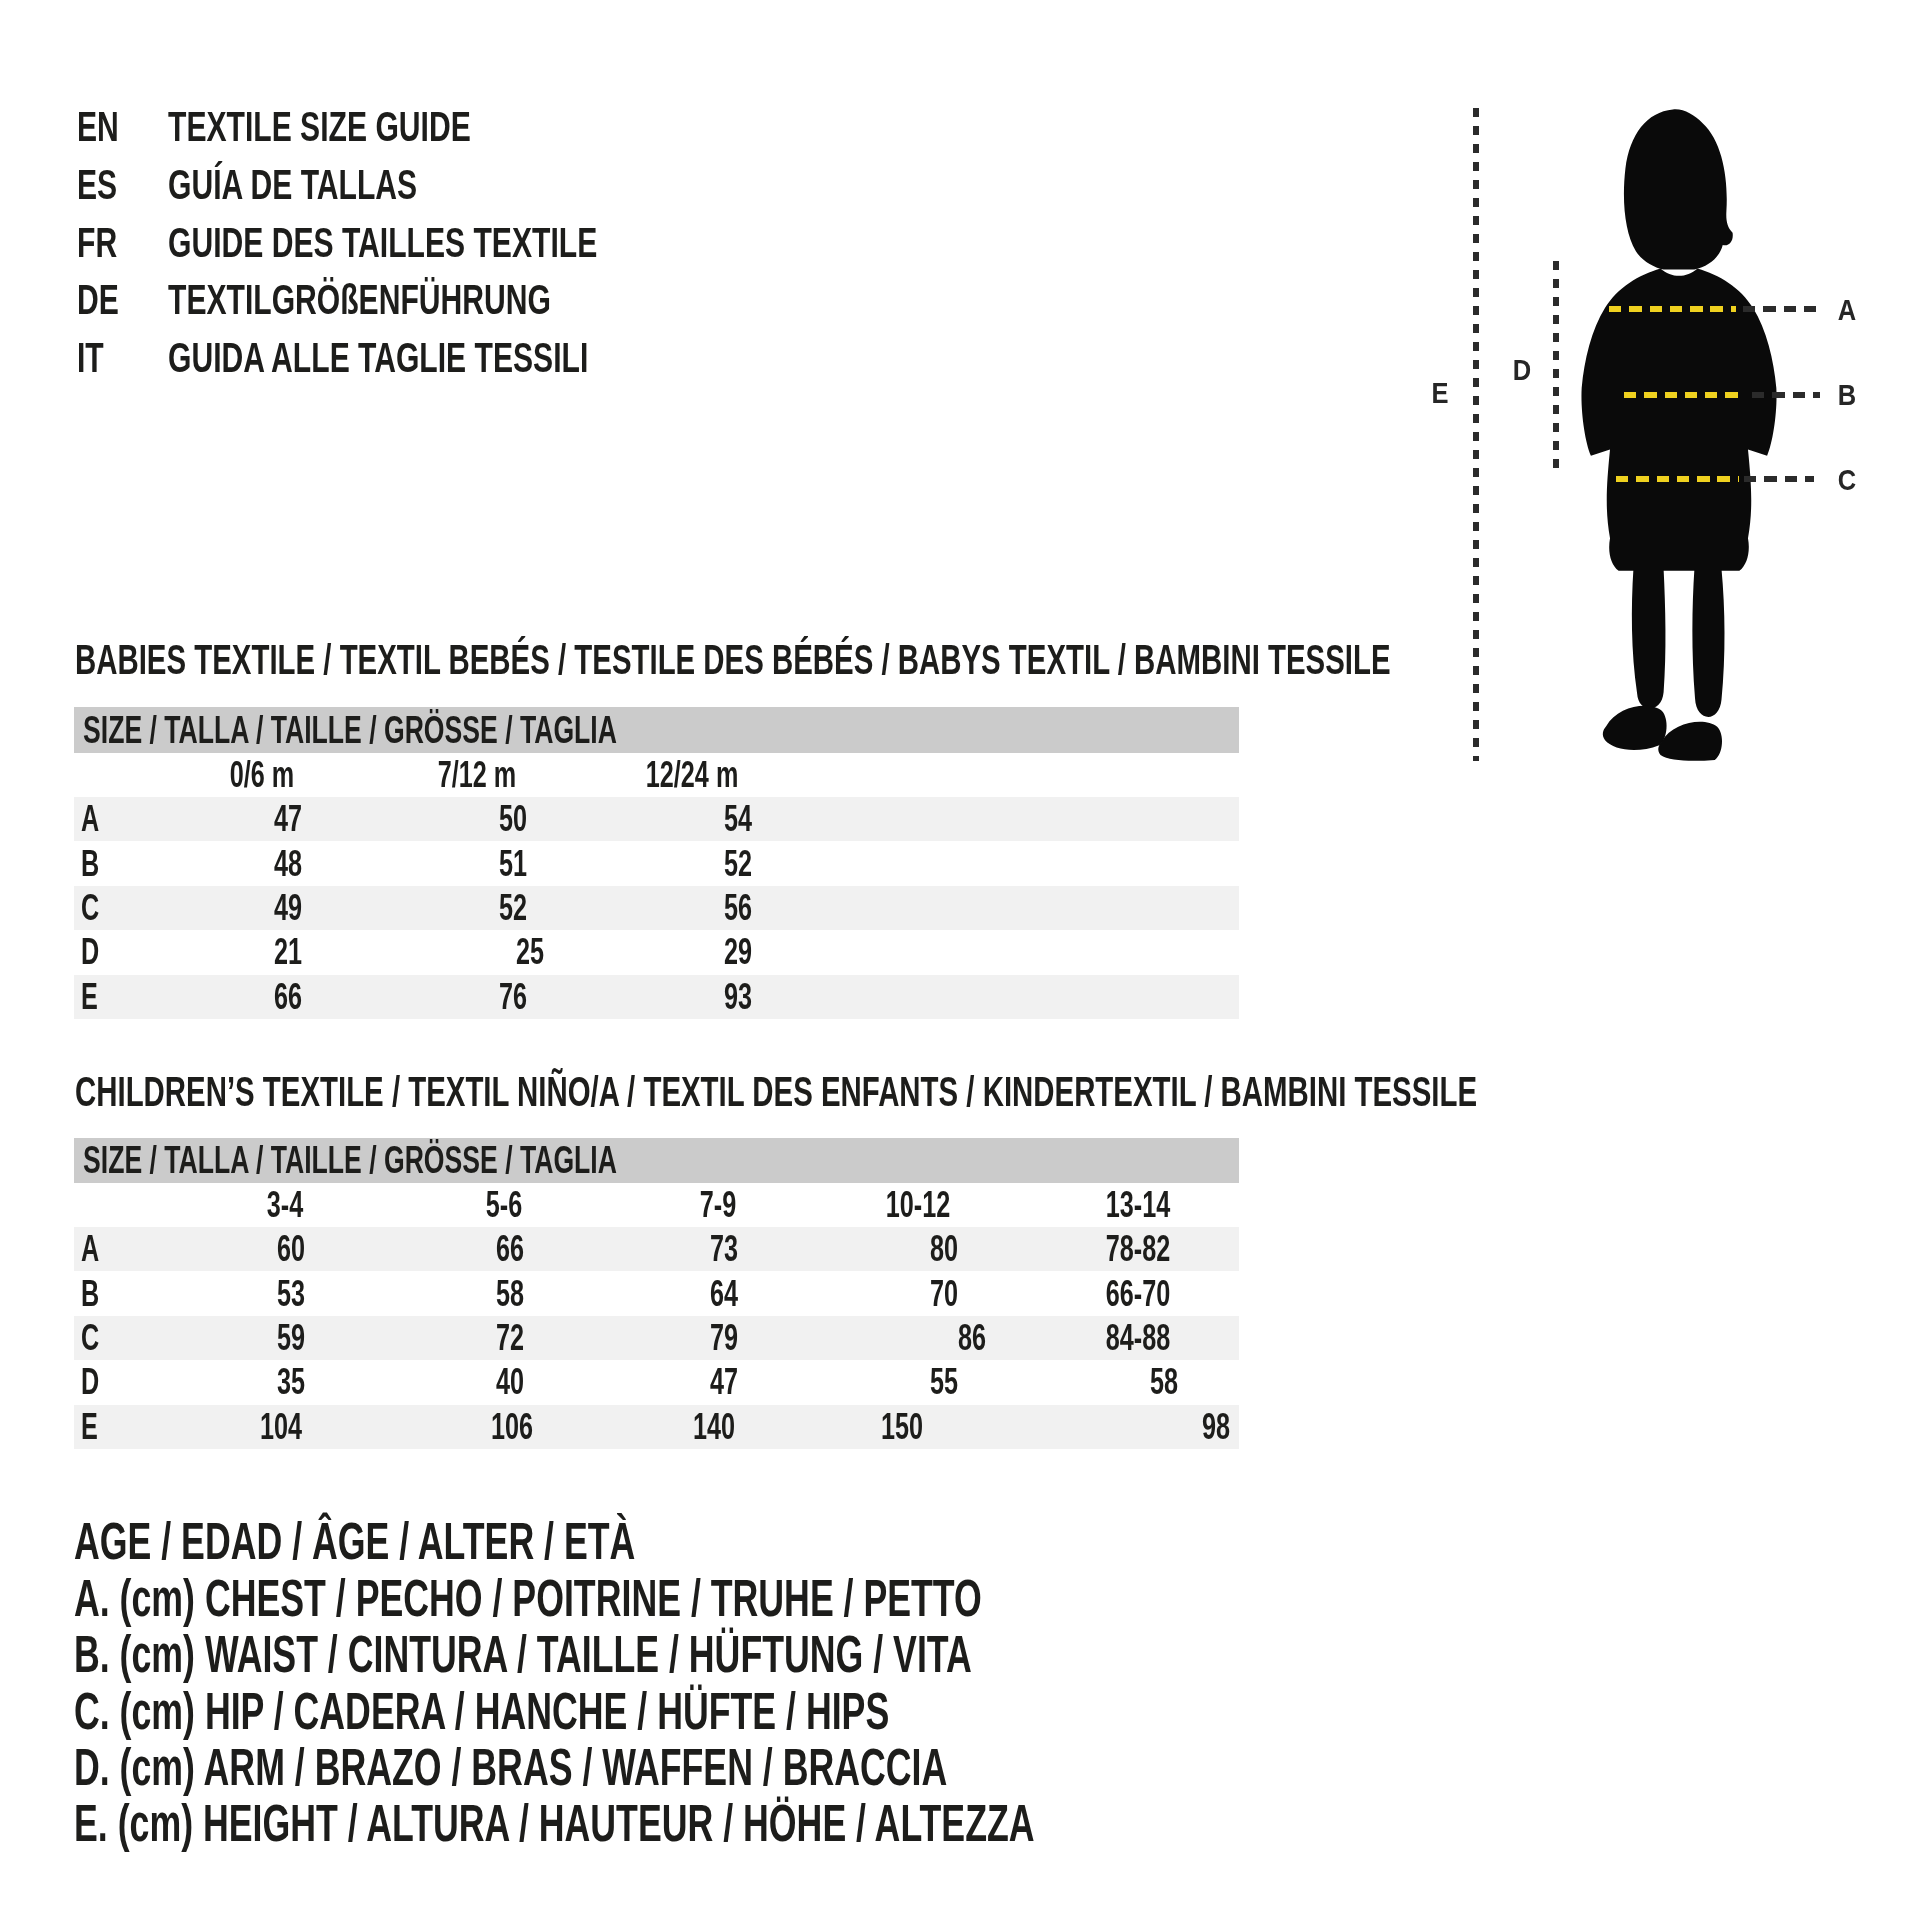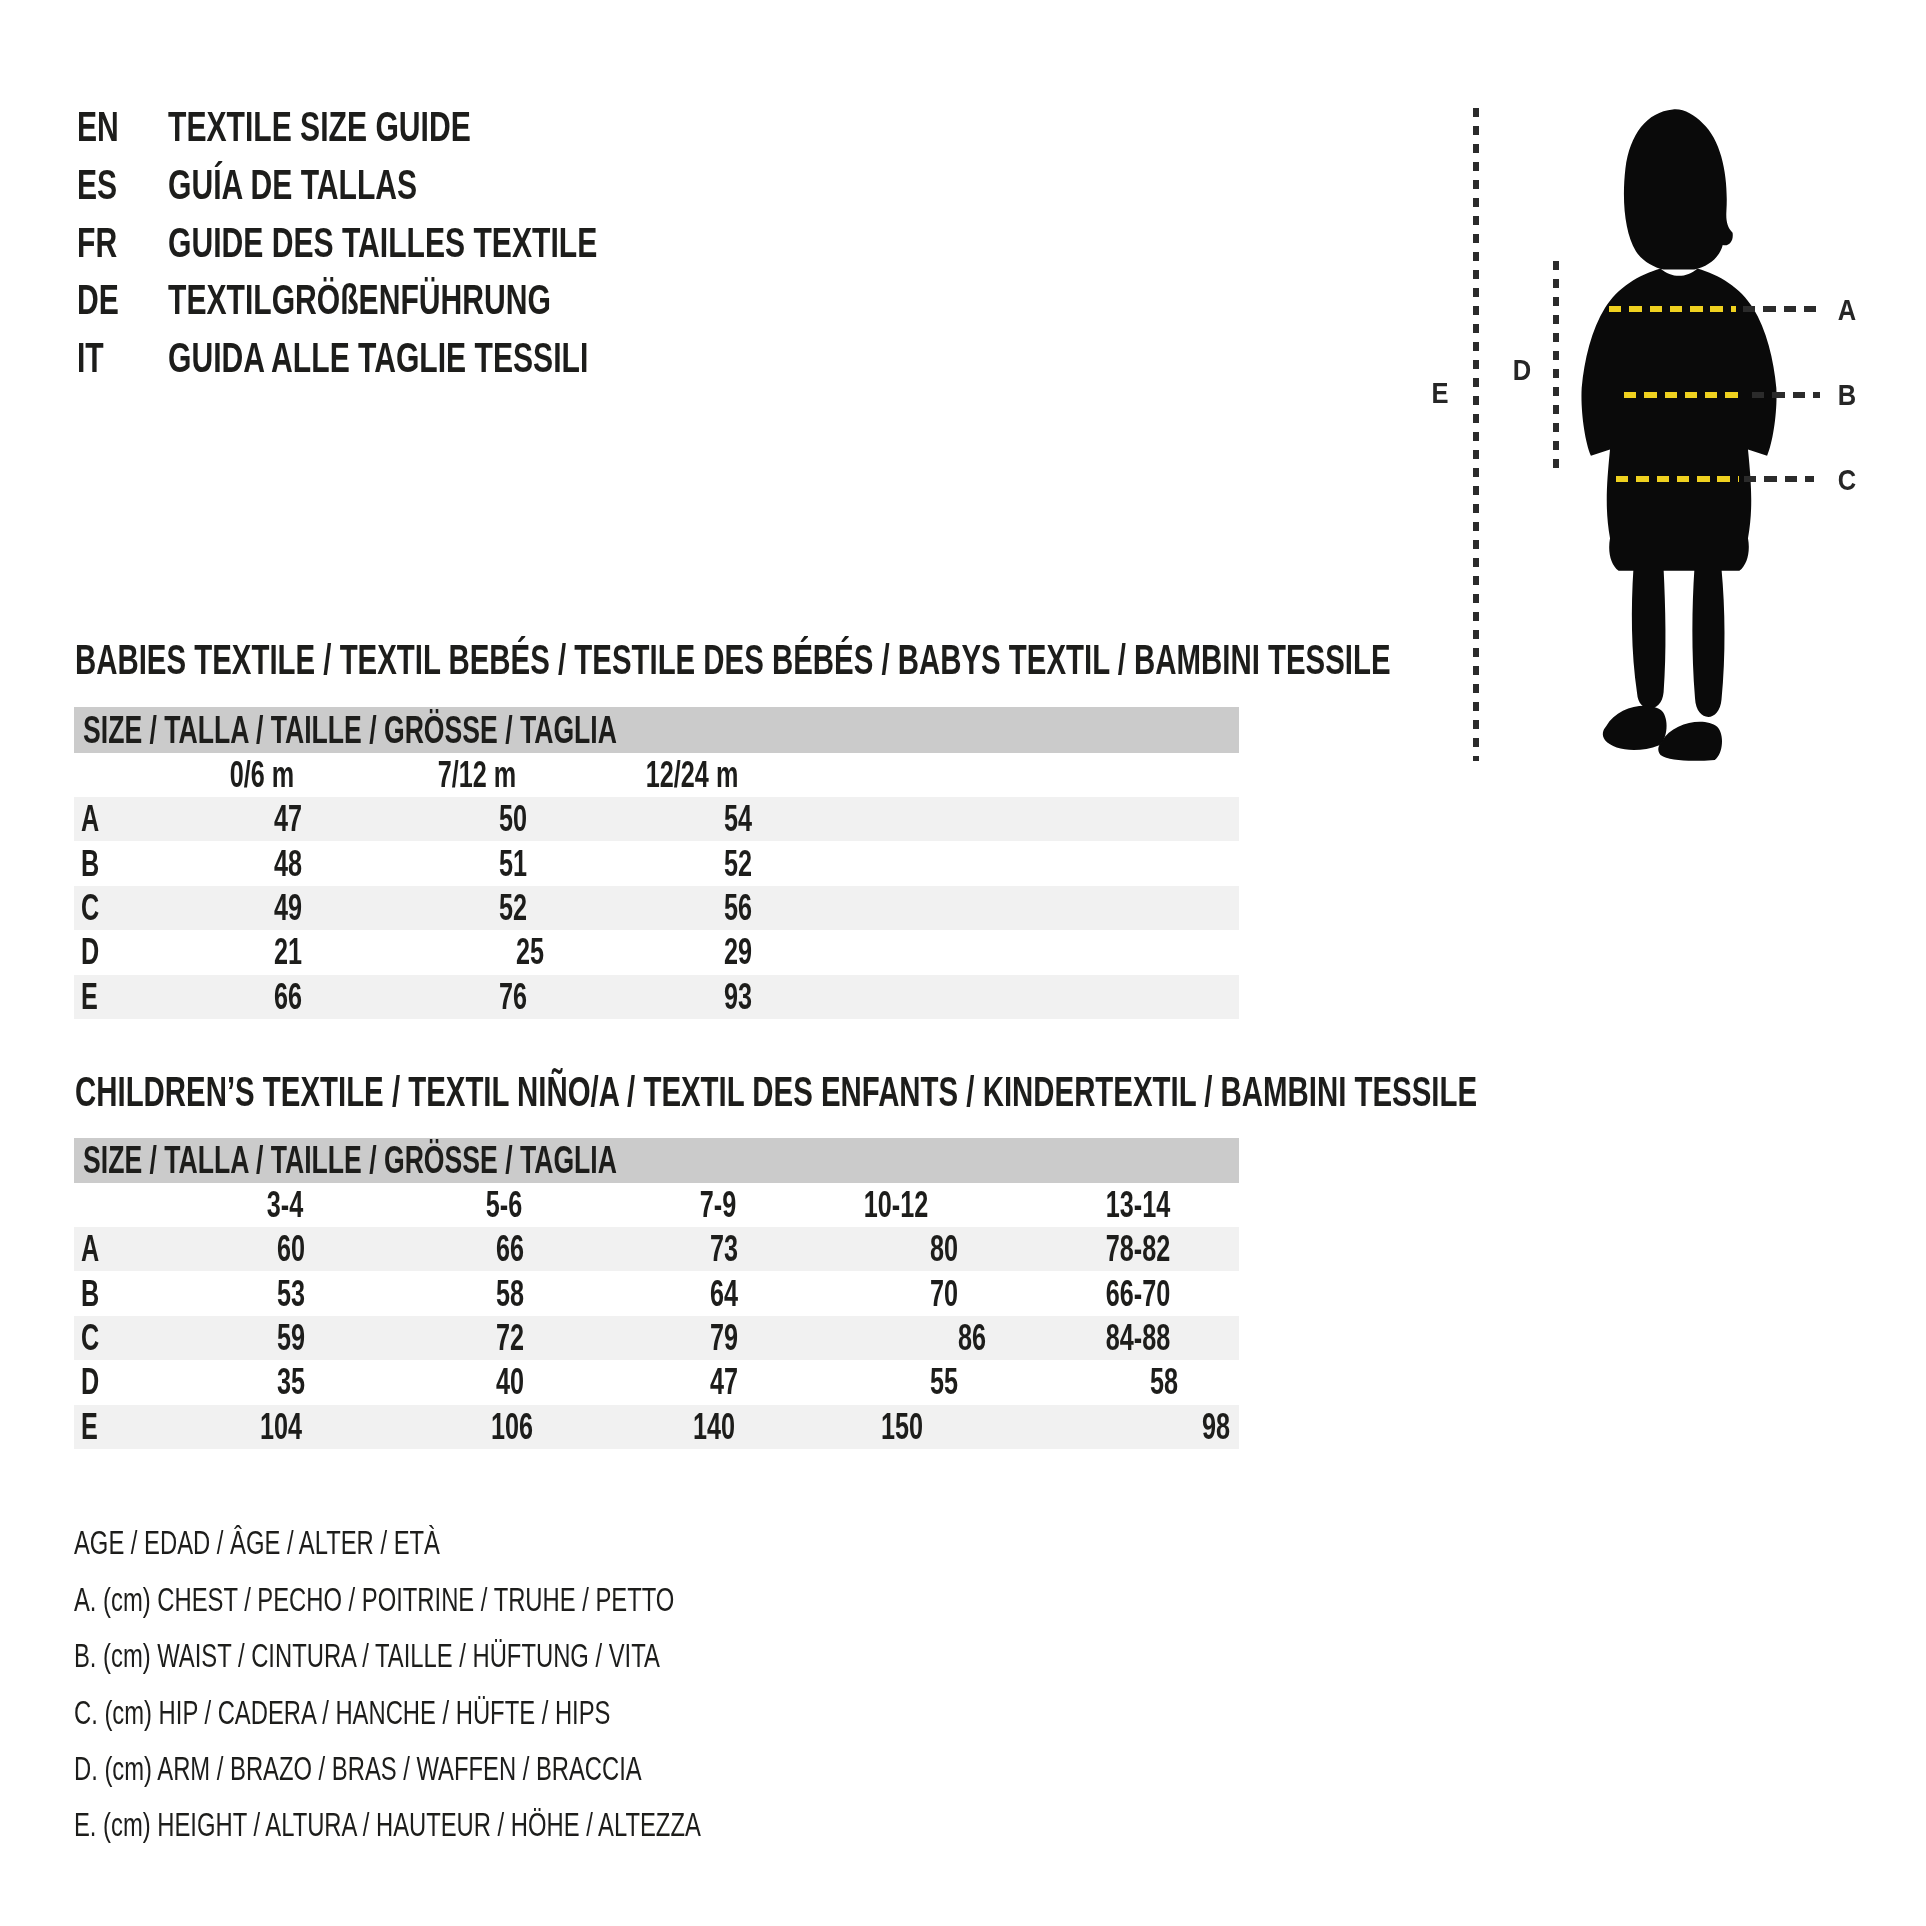--- a/index.html
+++ b/index.html
@@ -19,21 +19,21 @@
               font-size:42px;font-weight:bold;}
   .sizebar{position:absolute;left:74px;width:1165px;background:#cbcbcb;}
   .sizebar .t{position:absolute;left:8.6px;top:0;font-size:38px;font-weight:bold;}
   .trow{position:absolute;left:74px;width:1165px;height:44px;line-height:44px;
         font-size:36px;font-weight:bold;}
   .trow.stripe{background:#f1f1f1;}
   .rlabel{position:absolute;left:7.4px;top:0;}
   .vcell{position:absolute;top:0;width:148px;text-align:right;}
 
   .legrow{position:absolute;left:74px;height:44px;line-height:44px;
-          font-size:34px;font-weight:normal;}
+          font-size:51px;font-weight:bold;}
 
   .vdots{position:absolute;width:5.5px;
          background:repeating-linear-gradient(180deg,#2b2b2b 0 9.2px,transparent 9.2px 18px);}
   .hdash-y{position:absolute;height:5.5px;
          background:repeating-linear-gradient(90deg,#efd11f 0 12.3px,transparent 12.3px 20.3px);}
   .hdash-k{position:absolute;height:5.5px;
          background:repeating-linear-gradient(90deg,#2b2b2b 0 12.3px,transparent 12.3px 20.3px);}
   .diagLabel{position:absolute;width:37px;height:44px;line-height:44px;text-align:center;
              font-size:30px;font-weight:bold;color:#262626;}
 </style>
@@ -147,21 +147,21 @@
 
   <div>
     <div class="secheading" style="top:1070px"><span class="c">CHILDREN’S TEXTILE / TEXTIL NIÑO/A / TEXTIL DES ENFANTS / KINDERTEXTIL / BAMBINI TESSILE</span></div>
     <div class="sizebar" style="top:1138px;height:45px">
       <span class="t" style="line-height:45px"><span class="c">SIZE / TALLA / TAILLE / GRÖSSE / TAGLIA</span></span>
     </div>
     <div class="trow" style="top:1183px">
       <span class="vcell" style="left:89px"><span class="cc">3-4</span></span>
       <span class="vcell" style="left:308px"><span class="cc">5-6</span></span>
       <span class="vcell" style="left:522px"><span class="cc">7-9</span></span>
-      <span class="vcell" style="left:720px"><span class="cc">10-12</span></span>
+      <span class="vcell" style="left:742px"><span class="cc">10-12</span></span>
       <span class="vcell" style="left:962px"><span class="cc">13-14</span></span>
     </div>
     <div class="trow stripe" style="top:1227px">
       <span class="rlabel"><span class="c">A</span></span>
       <span class="vcell" style="left:89px"><span class="cc">60</span></span>
       <span class="vcell" style="left:308px"><span class="cc">66</span></span>
       <span class="vcell" style="left:522px"><span class="cc">73</span></span>
       <span class="vcell" style="left:742px"><span class="cc">80</span></span>
       <span class="vcell" style="left:962px"><span class="cc">78-82</span></span>
     </div>

